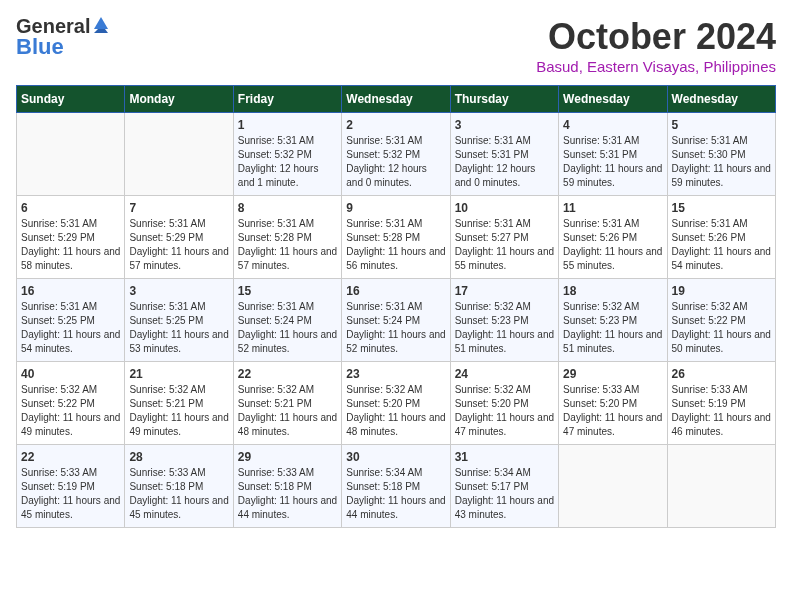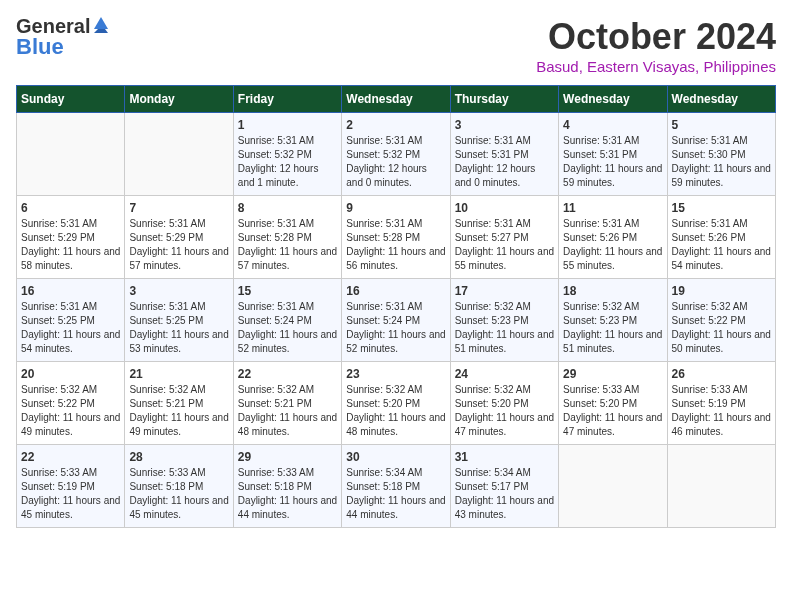--- a/index.html
+++ b/index.html
@@ -201,21 +201,21 @@
           <span class="day-number">18</span>
           <div class="day-info">Sunrise: 5:32 AM<br>Sunset: 5:23 PM<br>Daylight: 11 hours and 51 minutes.</div>
         </td>
         <td>
           <span class="day-number">19</span>
           <div class="day-info">Sunrise: 5:32 AM<br>Sunset: 5:22 PM<br>Daylight: 11 hours and 50 minutes.</div>
         </td>
       </tr>
       <tr>
         <td>
-          <span class="day-number">20</span>
+          <span class="day-number">40</span>
           <div class="day-info">Sunrise: 5:32 AM<br>Sunset: 5:22 PM<br>Daylight: 11 hours and 49 minutes.</div>
         </td>
         <td>
           <span class="day-number">21</span>
           <div class="day-info">Sunrise: 5:32 AM<br>Sunset: 5:21 PM<br>Daylight: 11 hours and 49 minutes.</div>
         </td>
         <td>
           <span class="day-number">22</span>
           <div class="day-info">Sunrise: 5:32 AM<br>Sunset: 5:21 PM<br>Daylight: 11 hours and 48 minutes.</div>
         </td>

